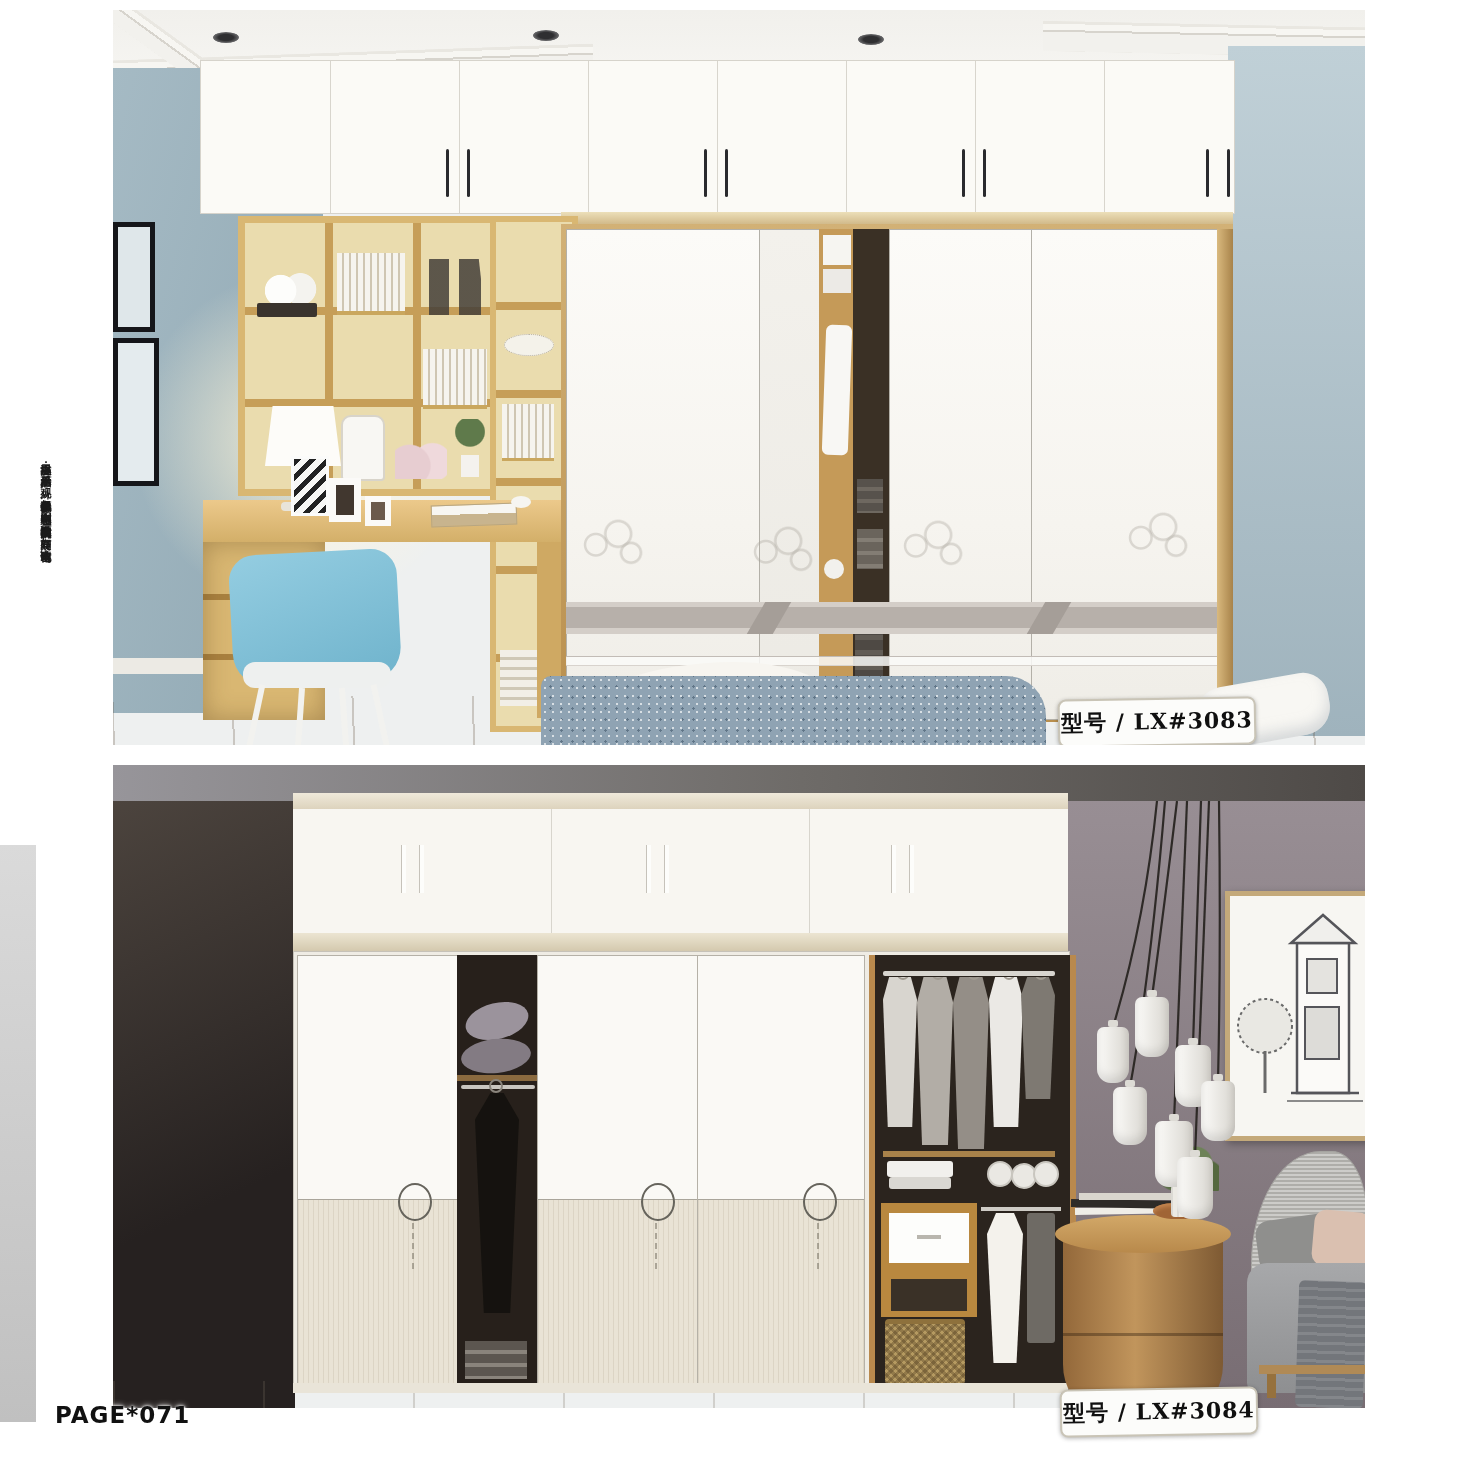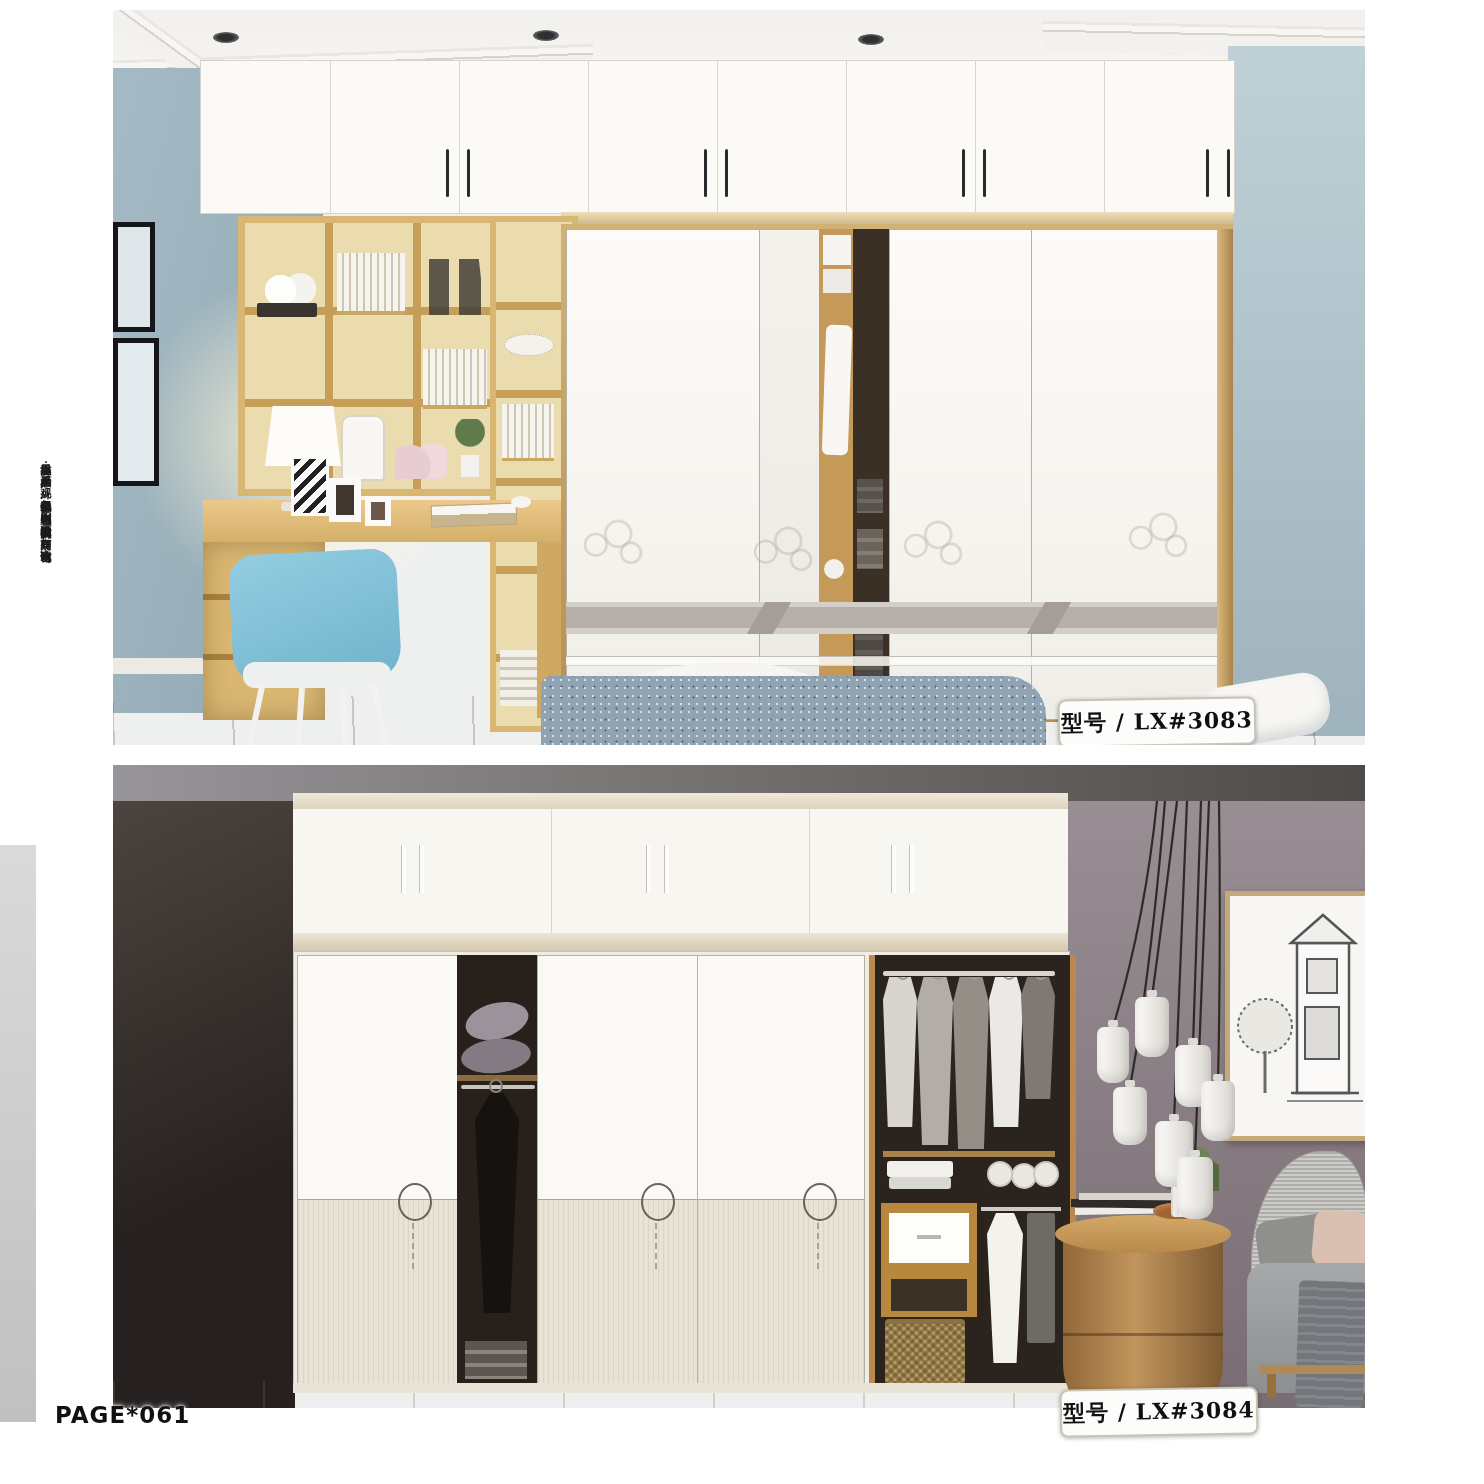--- a/index.html
+++ b/index.html
@@ -314,14 +314,14 @@
            radial-gradient(circle at 62% 40%,#6d8257 34%,transparent 37%),
            radial-gradient(circle at 78% 72%,#55683f 30%,transparent 33%);"></div>
     <div class="abs" style="left:1058px;top:420px;width:38px;height:32px;background:#eceae4;border-radius:4px;
                 background-image:repeating-linear-gradient(90deg,rgba(0,0,0,.07) 0 2px,transparent 2px 6px);"></div>
   </div>
 
   <div class="model-label" style="position:absolute;left:1060px;top:1388px;width:194px;height:44px;">
     <span>型号 / LX#3084</span>
   </div>
 
-  <div class="page-number" style="left:55px;top:1402px;">PAGE*061</div>
+  <div class="page-number" style="left:55px;top:1402px;">PAGE*071</div>
 </div>
 
 </body></html>

